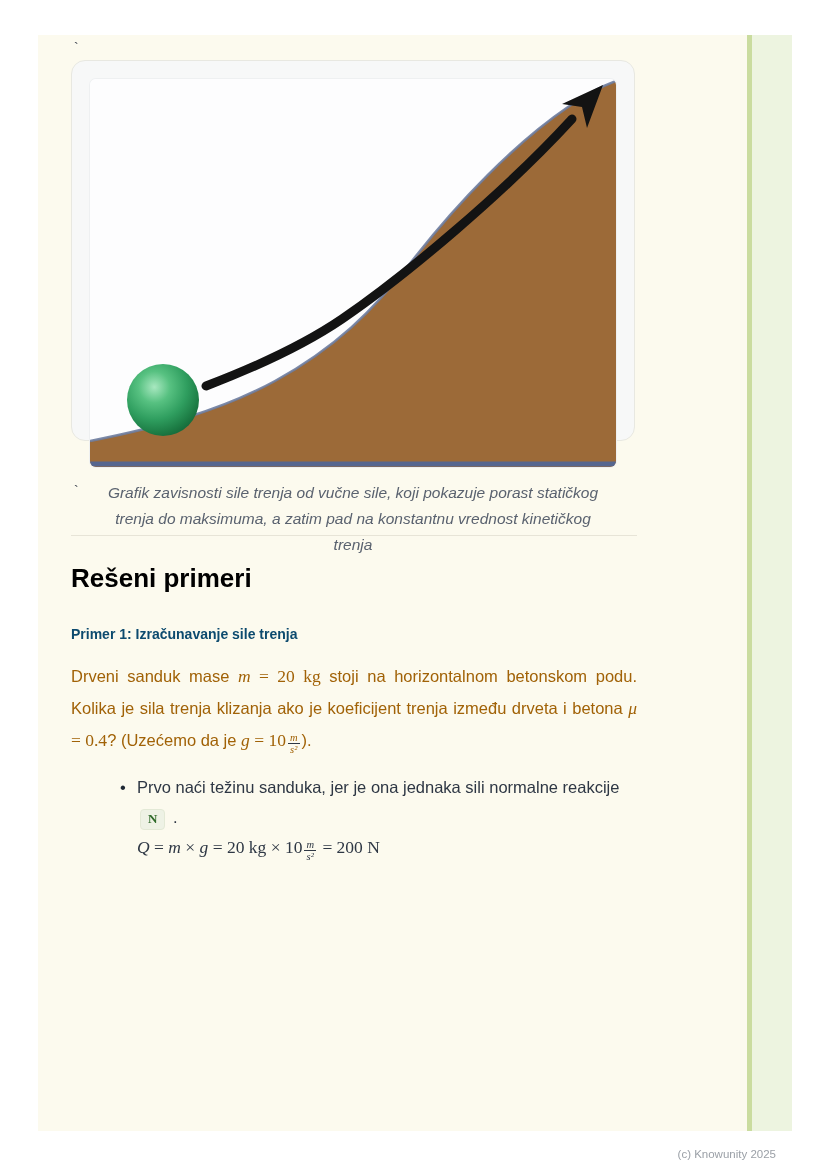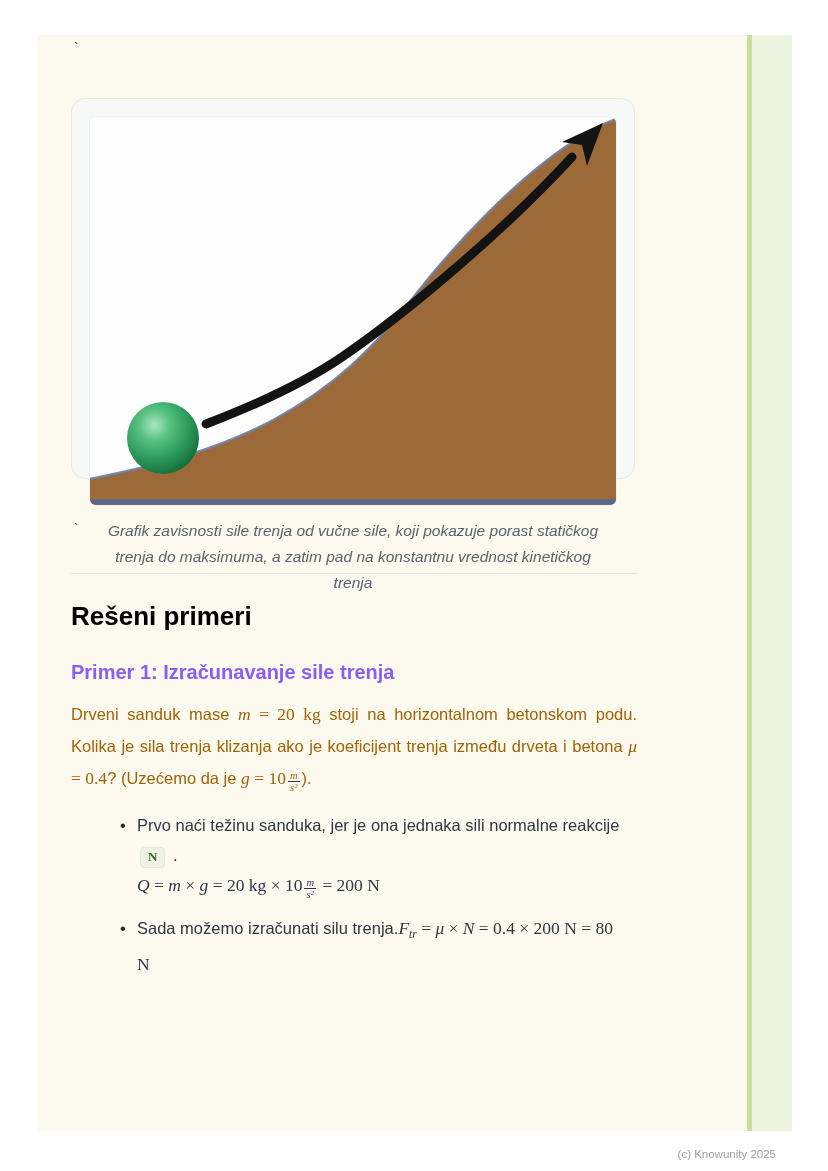--- a/index.html
+++ b/index.html
@@ -13,39 +13,39 @@
   }
   .greenbar{
     position:absolute;top:0;right:0;width:40px;height:100%;
     background:#edf4e0;border-left:5px solid #cadc9f;
   }
   .content{position:relative;width:566px;margin-left:33px;}
   .tick{display:block;margin:5px 0 0 3px;height:20px;font-size:14px;color:#3a424e;}
   .tick2{margin-top:42px;}
   
   .card{
-    box-sizing:border-box;margin-top:38px;width:564px;height:381px;
+    box-sizing:border-box;width:564px;height:381px;
     background:#f7f8f8;border:1px solid #e8e8e1;border-radius:14px;
     padding:18px 18px 12px 18px;
   }
   .imgwrap{
     width:526px;height:388px;background:#fdfdfe;border-radius:6px;
     box-shadow:0 0 0 1px #eef0f1;overflow:hidden;
   }
   .imgwrap svg{display:block;}
   .caption{
     margin:13px auto 0 auto;width:506px;text-align:center;
     font-style:italic;font-size:15.5px;line-height:26px;color:#5a626f;
   }
   .hr{margin-top:32px;width:566px;height:1px;background:#e7e4d7;}
   h2.section{
     margin:26px 0 0 0;font-size:26px;line-height:32px;font-weight:700;color:#000000;
   }
   h3.example{
-    margin:28px 0 0 0;font-size:20px;line-height:24px;font-weight:700;color:#8b5cf6;
+    margin:28px 0 0 0;font-size:14px;line-height:24px;font-weight:700;color:#0c4a6e;
   }
   p.problem{
     margin:14px 0 0 0;font-size:16.5px;line-height:32px;text-align:justify;color:#a16207;
   }
   ul{list-style:none;margin:16px 0 0 0;padding:0;font-size:16.5px;line-height:26px;}
   li{position:relative;padding-left:24px;margin-top:13px;}
   li::before{content:"\2022";position:absolute;left:7px;top:0;color:#1d2733;}
   ul.sub{margin:13px 12px 0 42px;}
   ul.sub li{margin-top:13px;}
   li.tall{line-height:30px;}
@@ -111,20 +111,19 @@
 
     <h2 class="section">Rešeni primeri</h2>
 
     <h3 class="example">Primer 1: Izračunavanje sile trenja</h3>
 
     <p class="problem"><span>Drveni sanduk mase </span><span class="mv">m</span><span class="mn"> = 20 kg</span><span> stoji na horizontalnom betonskom podu. Kolika je sila trenja klizanja ako je koeficijent trenja između drveta i betona </span><span class="mv">μ</span><span class="mn"> = 0.4</span><span>? (Uzećemo da je </span><span class="mv">g</span><span class="mn"> = 10</span><span class="frac"><span class="fn">m</span><span class="fd">s²</span></span><span>).</span></p>
 
     <ul class="main">
       <ul class="sub">
         <li class="tall"><span>Prvo naći težinu sanduka, jer je ona jednaka sili normalne reakcije </span><span class="chip">N</span><span> .</span><br><span class="mv">Q</span><span class="mn"> = </span><span class="mv">m</span><span class="mn"> × </span><span class="mv">g</span><span class="mn"> = 20 kg × 10</span><span class="frac"><span class="fn">m</span><span class="fd">s²</span></span><span class="mn"> = 200 N</span></li>
-        <li class="tall"><span>Sada možemo izračunati silu trenja.</span><span class="mv">F</span><span class="msub">tr</span><span class="mn"> = </span><span class="mv">μ</span><span class="mn"> × </span><span class="mv">N</span><span class="mn"> = 0.4 × 200 N = 80 N</span></li>
       </ul>
     </ul>
 
   </div>
 </div>
 
 <div class="watermark">(c) Knowunity 2025</div>
 
 </body></html>

